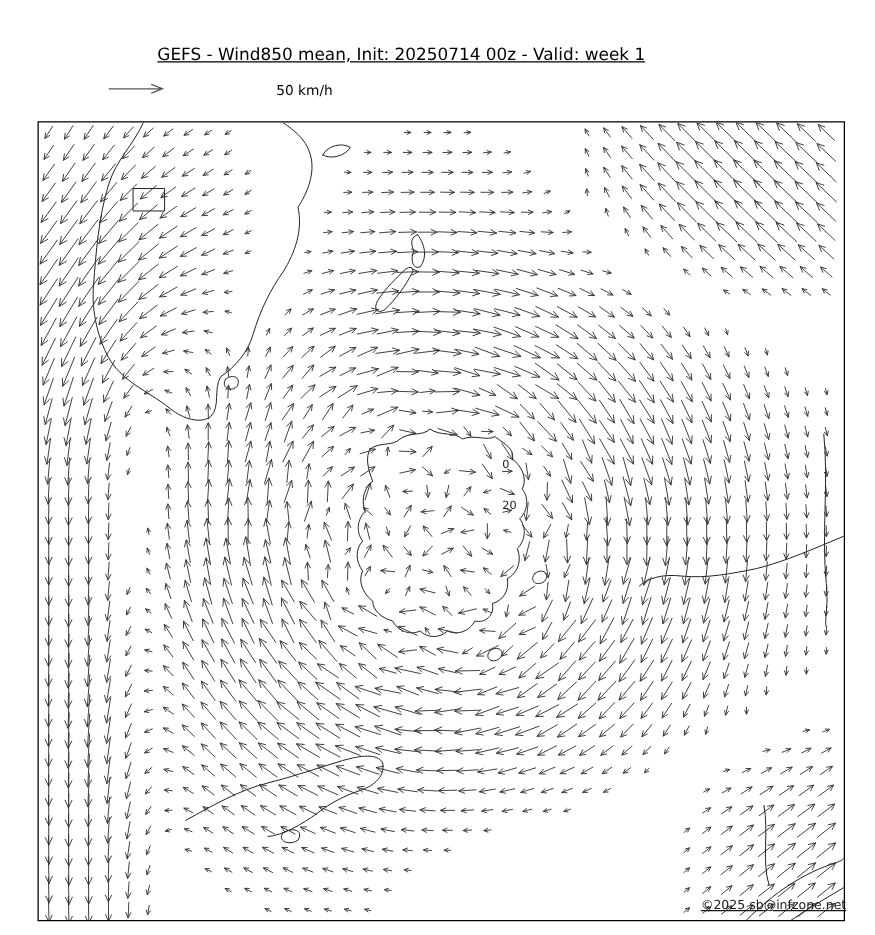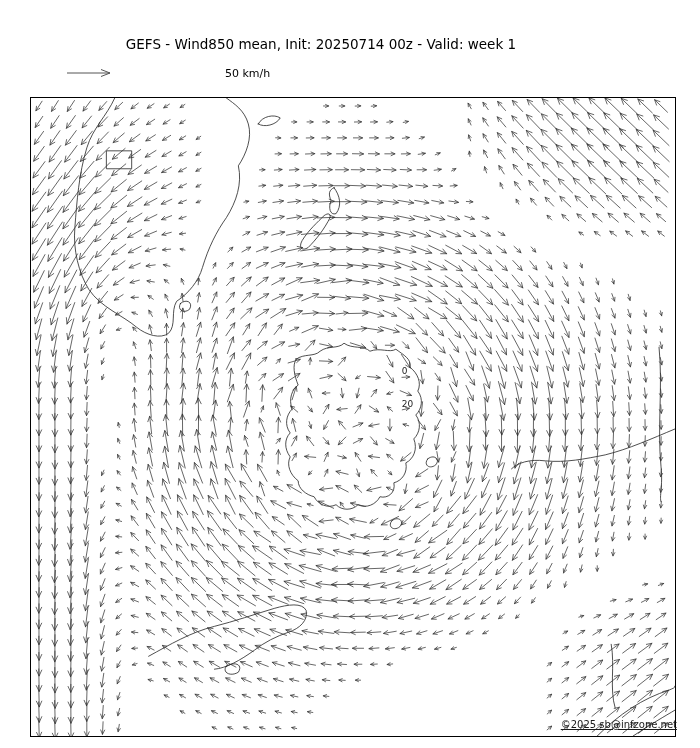--- a/index.html
+++ b/index.html
@@ -1,20 +1,20 @@
 <!DOCTYPE html>
 <html><head>
 <meta charset="utf-8">
 <style>
   html,body{margin:0;padding:0;background:#fff;}
   .page{position:relative;width:700px;height:748px;background:#fff;overflow:hidden;
         font-family:"DejaVu Sans","Liberation Sans",sans-serif;color:#000;}
   .title{position:absolute;top:36px;left:0;width:616px;box-sizing:border-box;
-         padding-left:26px;text-align:center;font-size:13.5px;white-space:nowrap;}
-  .legend{position:absolute;top:66px;left:66px;height:14px;display:flex;align-items:center;gap:24px;}
+         padding-left:26px;text-align:center;font-size:13.5px;white-space:nowrap;text-decoration:underline;}
+  .legend{position:absolute;top:66px;left:86px;height:14px;display:flex;}
   .legend svg{display:block;}
   .legend-label{margin-left:89px;font-size:11px;}
   .map{position:absolute;left:30px;top:97px;width:646px;height:640px;
        border:1px solid #000;box-sizing:border-box;background:#fff;}
   .map svg{position:absolute;left:0;top:0;width:100%;height:100%;}
   .coast{fill:none;stroke:#222;stroke-width:0.8;stroke-linejoin:round;stroke-linecap:round;}
   .wind{fill:none;stroke:#333;stroke-width:0.75;stroke-linecap:round;}
   .maplabel{font:9px "DejaVu Sans","Liberation Sans",sans-serif;fill:#222;}
   .credit-provider{position:absolute;right:10px;top:606px;font-size:11px;color:#1a1a1a;white-space:nowrap;}
   .credit-copyright{position:absolute;right:-2px;top:621px;font-size:10px;color:#1a1a1a;white-space:nowrap;text-decoration:underline;}

